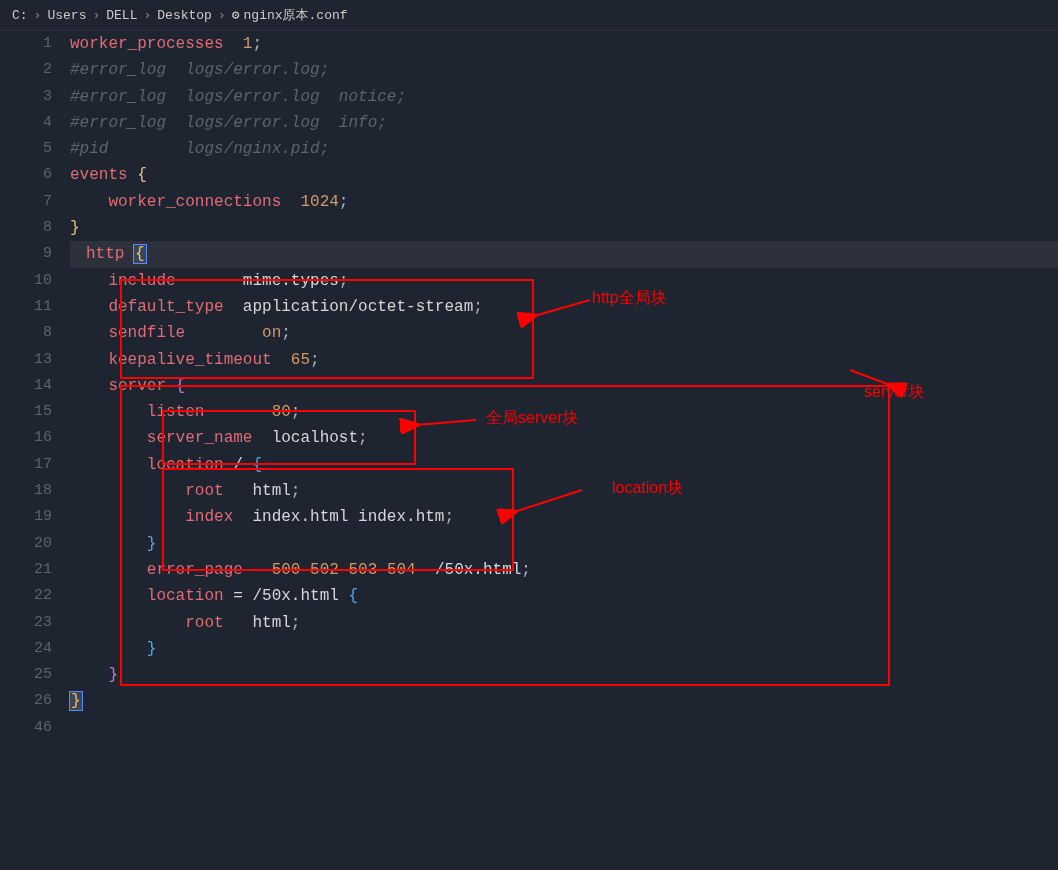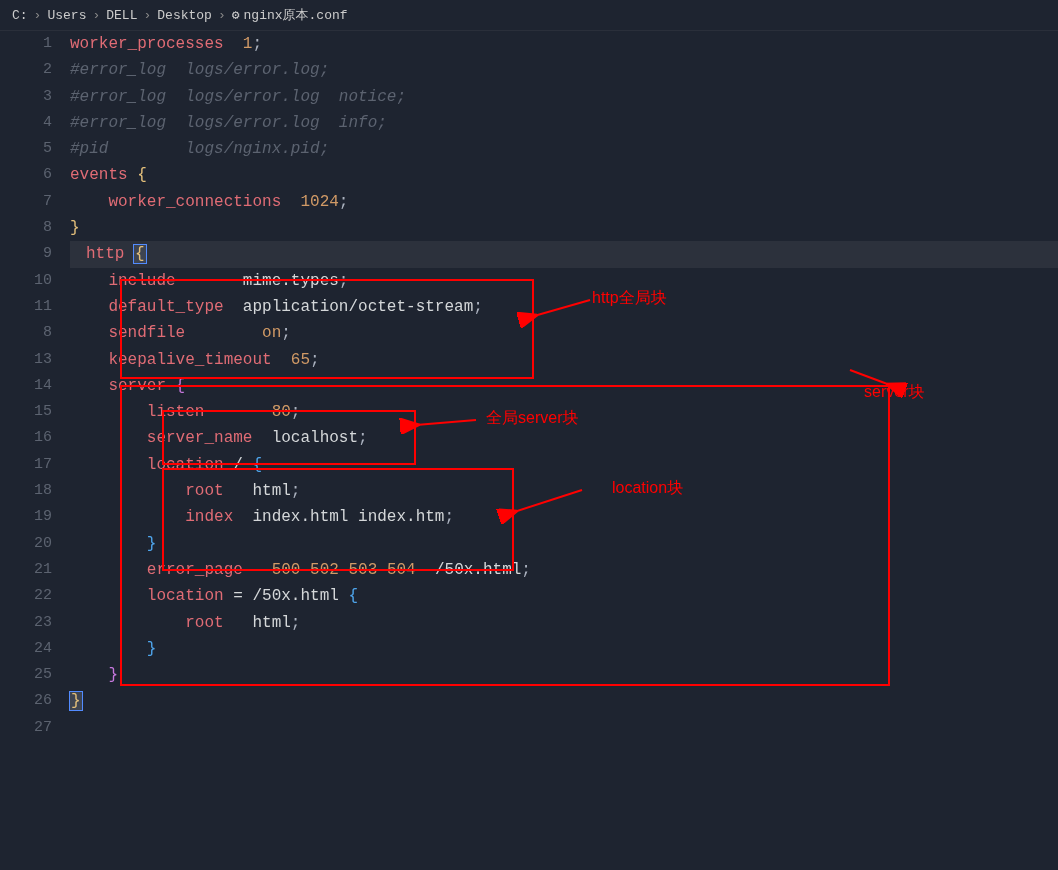--- a/index.html
+++ b/index.html
@@ -120,21 +120,21 @@
     <div class="ln">17</div>
     <div class="ln">18</div>
     <div class="ln">19</div>
     <div class="ln">20</div>
     <div class="ln">21</div>
     <div class="ln">22</div>
     <div class="ln">23</div>
     <div class="ln">24</div>
     <div class="ln">25</div>
     <div class="ln">26</div>
-    <div class="ln">27</div>
+    <div class="ln">46</div>
   </div>
 
   <div class="code">
     <div class="line"><span class="kw-red">worker_processes</span><span class="white">  </span><span class="kw-orange">1</span><span class="punct">;</span></div>
     <div class="line"><span class="comment">#error_log  logs/error.log;</span></div>
     <div class="line"><span class="comment">#error_log  logs/error.log  notice;</span></div>
     <div class="line"><span class="comment">#error_log  logs/error.log  info;</span></div>
     <div class="line"><span class="comment">#pid        logs/nginx.pid;</span></div>
     <div class="line"><span class="kw-red">events</span><span class="brace-y"> {</span></div>
     <div class="line"><span>    </span><span class="kw-red">worker_connections</span><span>  </span><span class="kw-orange">1024</span><span class="punct">;</span></div>

